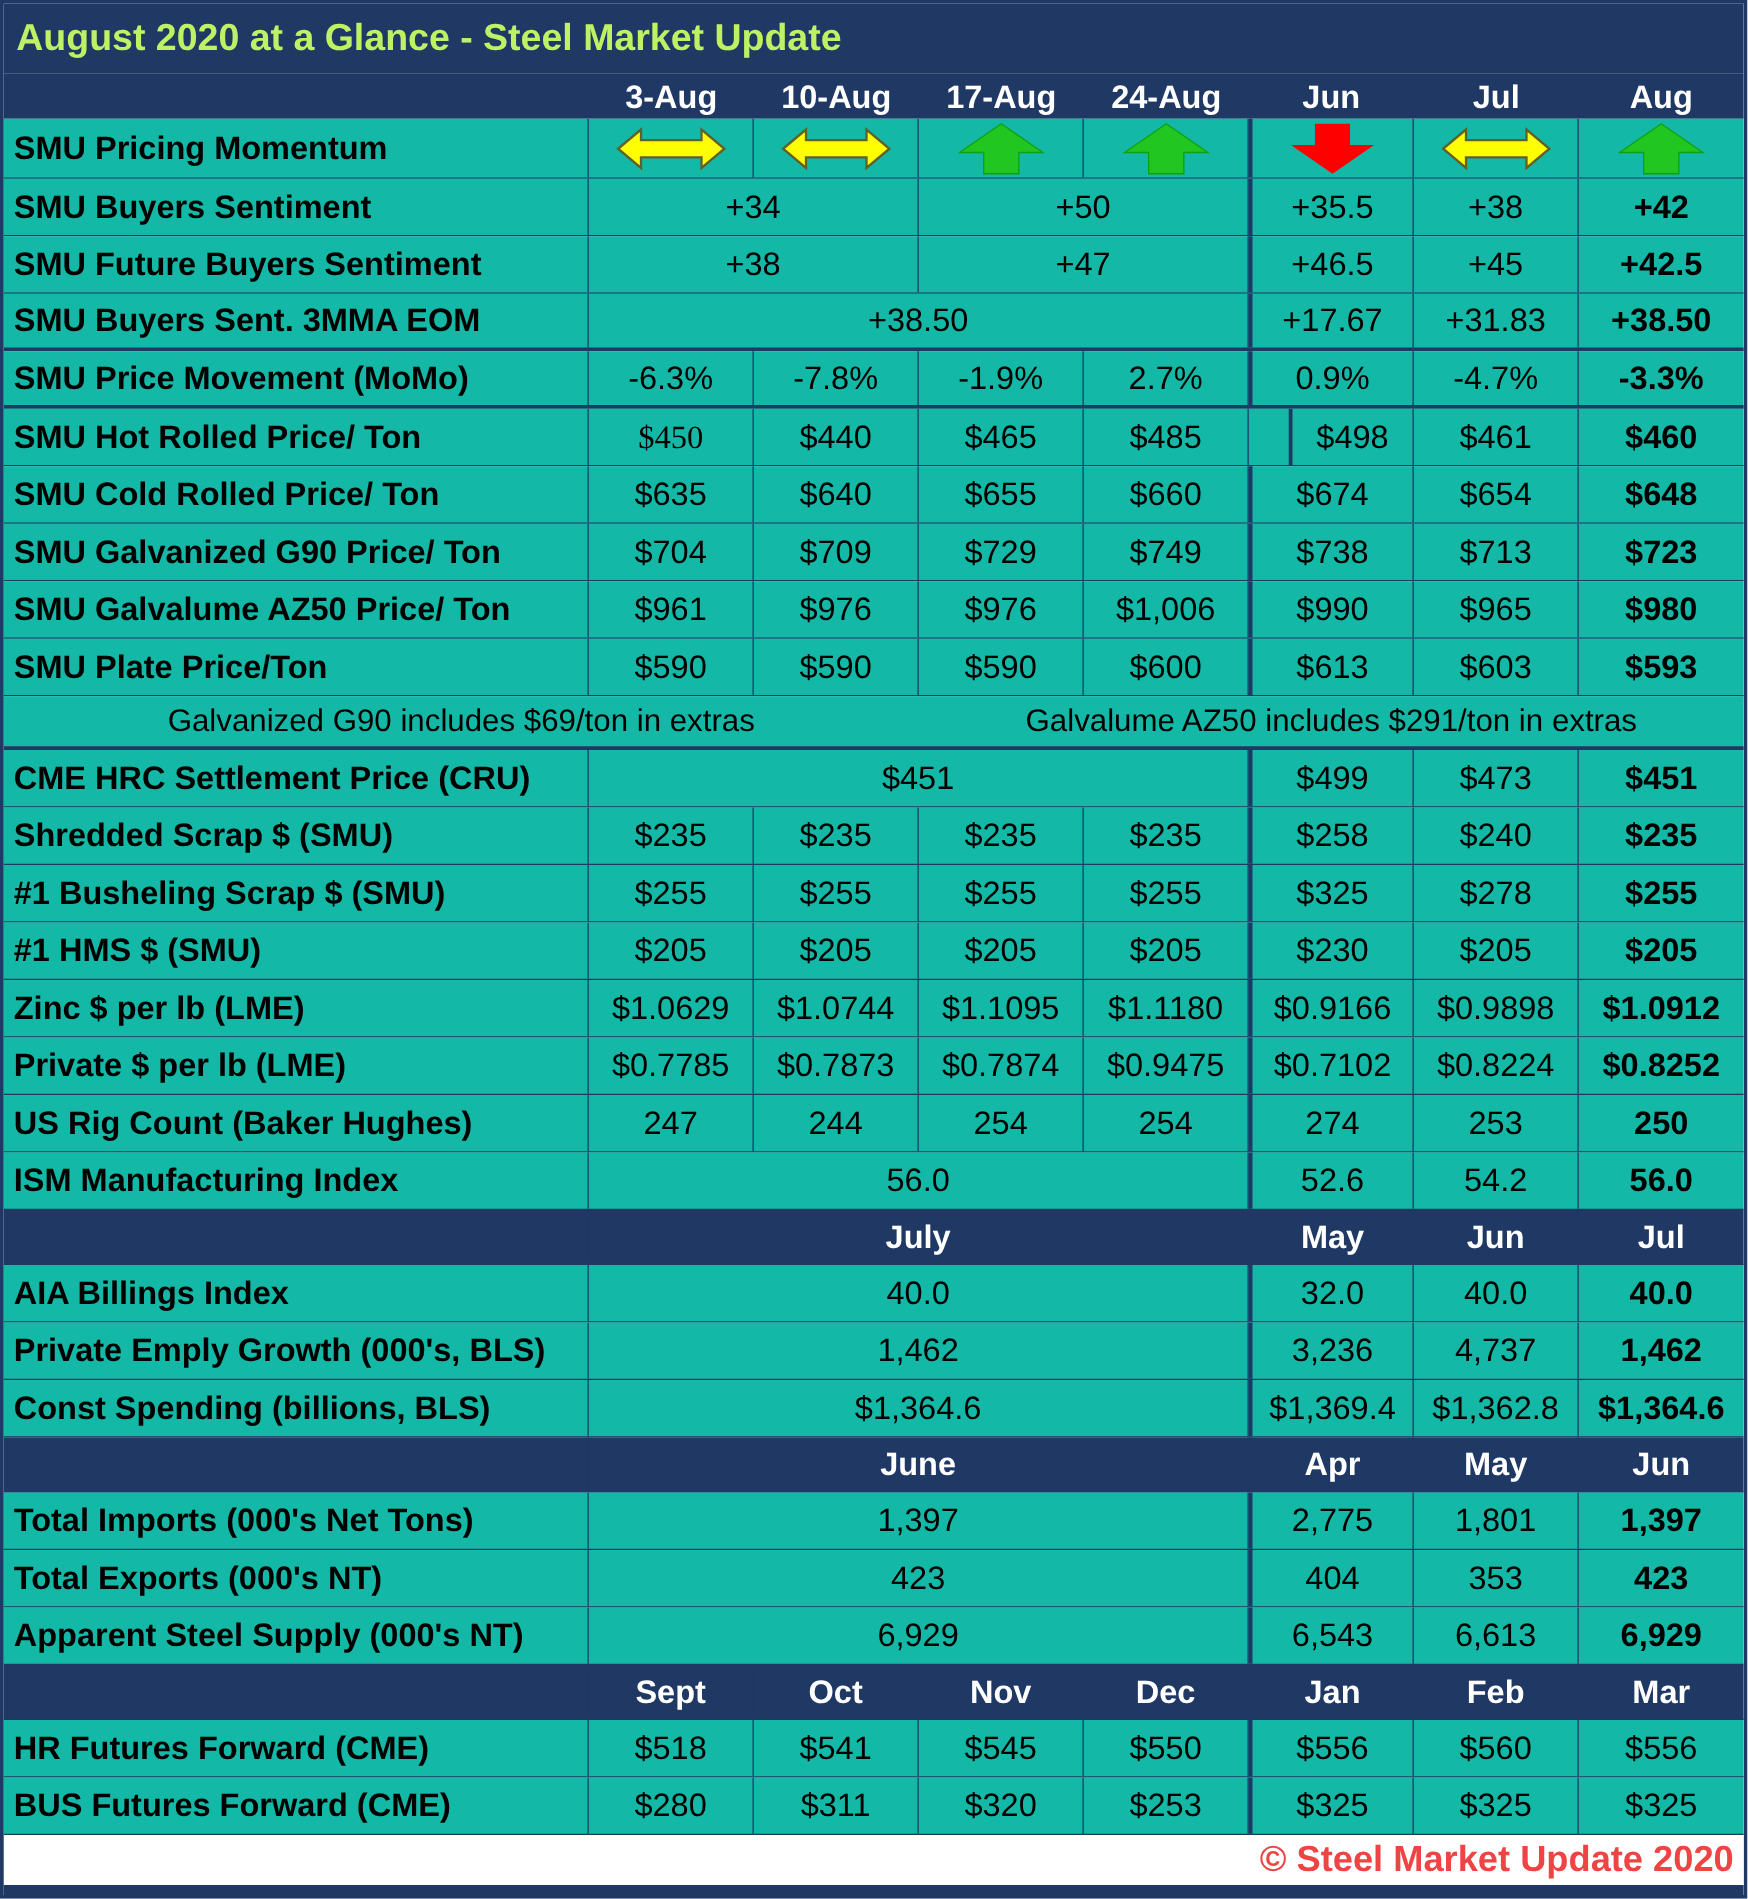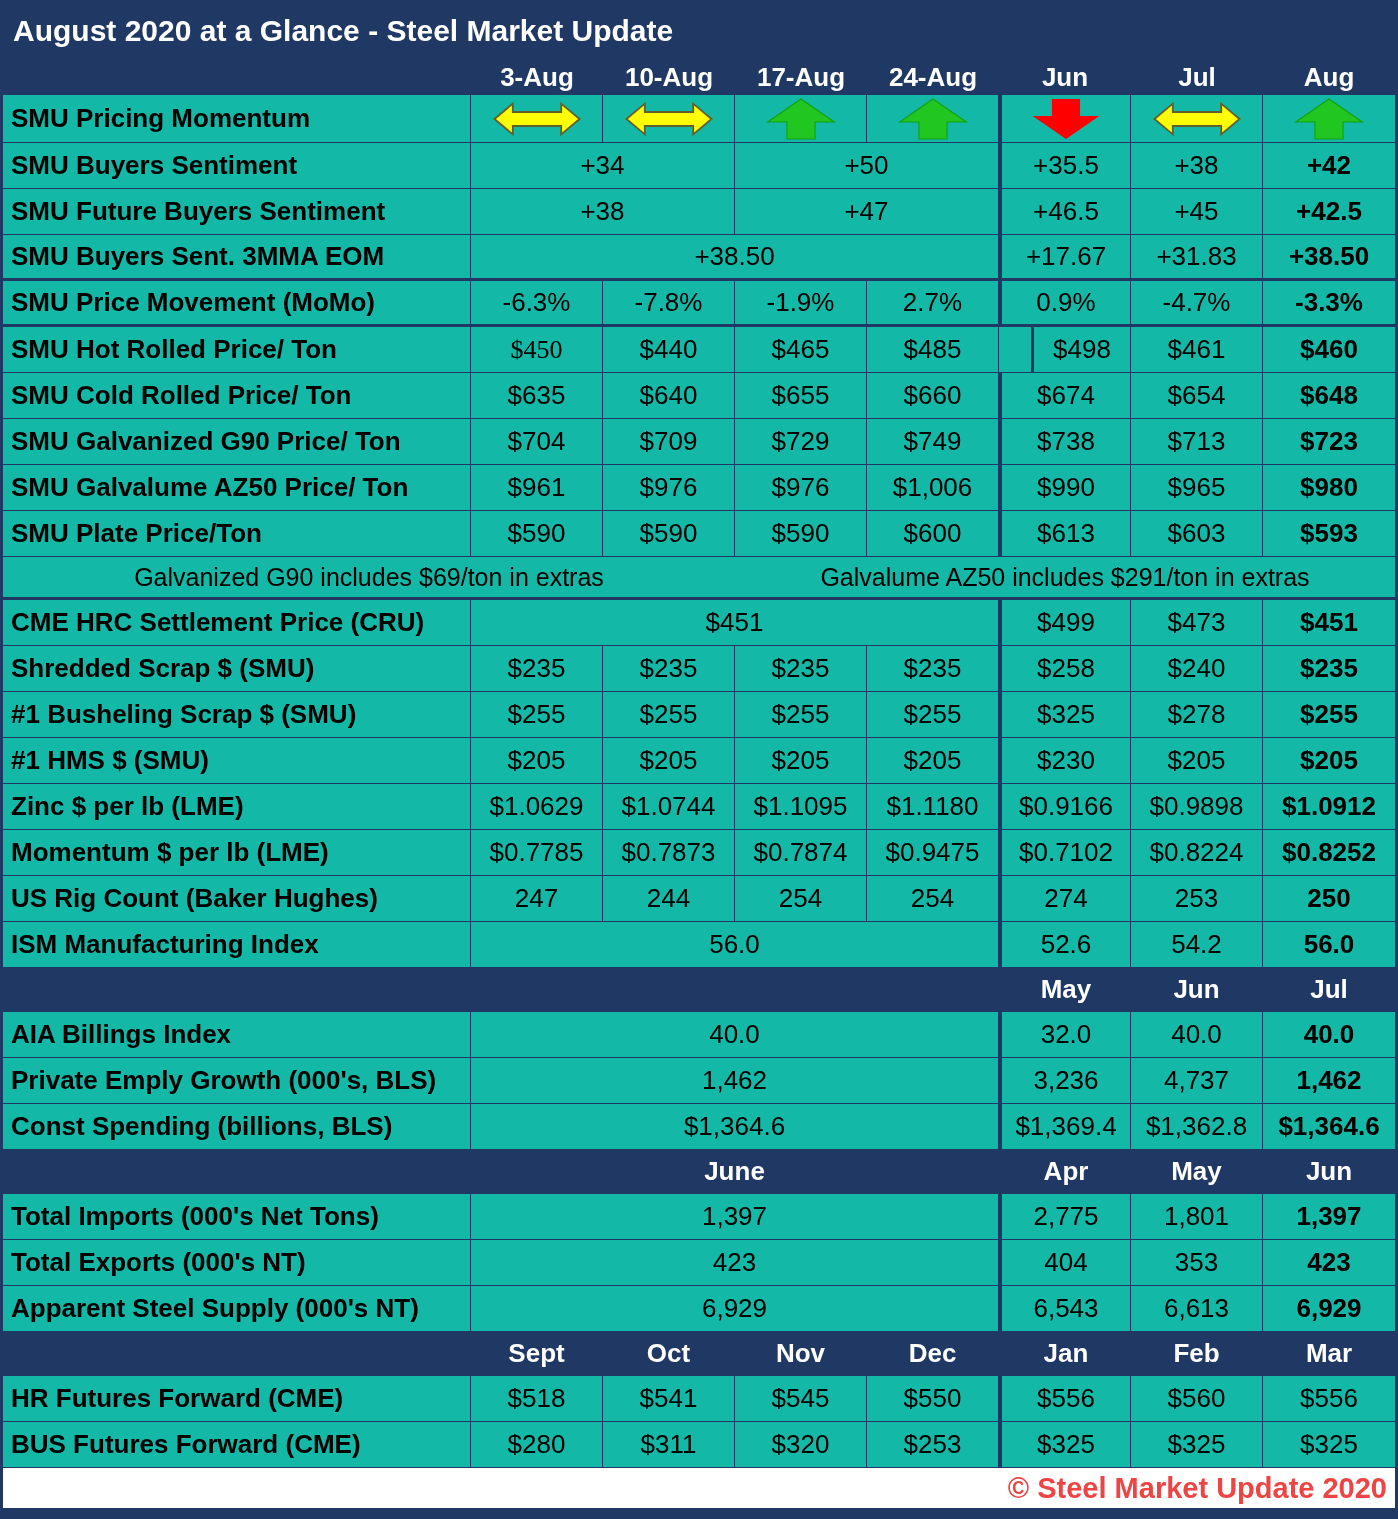--- a/index.html
+++ b/index.html
@@ -3,21 +3,21 @@
 <meta charset="utf-8">
 <style>
   html,body{margin:0;padding:0;background:#fff;}
   body{font-family:"Liberation Sans",sans-serif;color:#000;}
   #sheet{
     width:1398px;height:1519px;box-sizing:border-box;
     border:3px solid var(--navy,#1F3864);
     display:flex;flex-direction:column;overflow:hidden;background:#fff;
   }
   .titlebar{
-    height:56px;flex:0 0 auto;background:var(--navy,#1F3864);color:#ffffff;
+    height:56px;flex:0 0 auto;background:var(--navy,#1F3864);color:#bef264;
     display:flex;align-items:center;padding-left:10px;box-sizing:border-box;
     font-size:30px;font-weight:700;
   }
   .header-row{
     height:36px;flex:0 0 auto;background:var(--navy,#1F3864);color:#fff;
     display:grid;grid-template-columns:468px repeat(7,1fr);
     font-size:26px;font-weight:700;box-sizing:border-box;
   }
   .header-cell{display:flex;align-items:center;justify-content:center;}
   .row{
@@ -216,21 +216,21 @@
       </div><div class="row row-data">
         <div class="cell label-cell">Zinc $ per lb (LME)</div>
         <div class="cell" style="grid-column: 2 / span 1;">$1.0629</div>
         <div class="cell" style="grid-column: 3 / span 1;">$1.0744</div>
         <div class="cell" style="grid-column: 4 / span 1;">$1.1095</div>
         <div class="cell" style="grid-column: 5 / span 1;">$1.1180</div>
         <div class="cell thick-left" style="grid-column: 6 / span 1;">$0.9166</div>
         <div class="cell" style="grid-column: 7 / span 1;">$0.9898</div>
         <div class="cell bold" style="grid-column: 8 / span 1;">$1.0912</div>
       </div><div class="row row-data">
-        <div class="cell label-cell">Momentum $ per lb (LME)</div>
+        <div class="cell label-cell">Private $ per lb (LME)</div>
         <div class="cell" style="grid-column: 2 / span 1;">$0.7785</div>
         <div class="cell" style="grid-column: 3 / span 1;">$0.7873</div>
         <div class="cell" style="grid-column: 4 / span 1;">$0.7874</div>
         <div class="cell" style="grid-column: 5 / span 1;">$0.9475</div>
         <div class="cell thick-left" style="grid-column: 6 / span 1;">$0.7102</div>
         <div class="cell" style="grid-column: 7 / span 1;">$0.8224</div>
         <div class="cell bold" style="grid-column: 8 / span 1;">$0.8252</div>
       </div><div class="row row-data">
         <div class="cell label-cell">US Rig Count (Baker Hughes)</div>
         <div class="cell" style="grid-column: 2 / span 1;">247</div>
@@ -241,20 +241,21 @@
         <div class="cell" style="grid-column: 7 / span 1;">253</div>
         <div class="cell bold" style="grid-column: 8 / span 1;">250</div>
       </div><div class="row row-data">
         <div class="cell label-cell">ISM Manufacturing Index</div>
         <div class="cell" style="grid-column: 2 / span 4;">56.0</div>
         <div class="cell thick-left" style="grid-column: 6 / span 1;">52.6</div>
         <div class="cell" style="grid-column: 7 / span 1;">54.2</div>
         <div class="cell bold" style="grid-column: 8 / span 1;">56.0</div>
       </div><div class="row row-subheader">
         <div class="cell label-cell"></div>
+        <div class="cell" style="grid-column: 2 / span 4;">July</div>
         <div class="cell thick-left" style="grid-column: 6 / span 1;">May</div>
         <div class="cell" style="grid-column: 7 / span 1;">Jun</div>
         <div class="cell" style="grid-column: 8 / span 1;">Jul</div>
       </div><div class="row row-data">
         <div class="cell label-cell">AIA Billings Index</div>
         <div class="cell" style="grid-column: 2 / span 4;">40.0</div>
         <div class="cell thick-left" style="grid-column: 6 / span 1;">32.0</div>
         <div class="cell" style="grid-column: 7 / span 1;">40.0</div>
         <div class="cell bold" style="grid-column: 8 / span 1;">40.0</div>
       </div><div class="row row-data">

